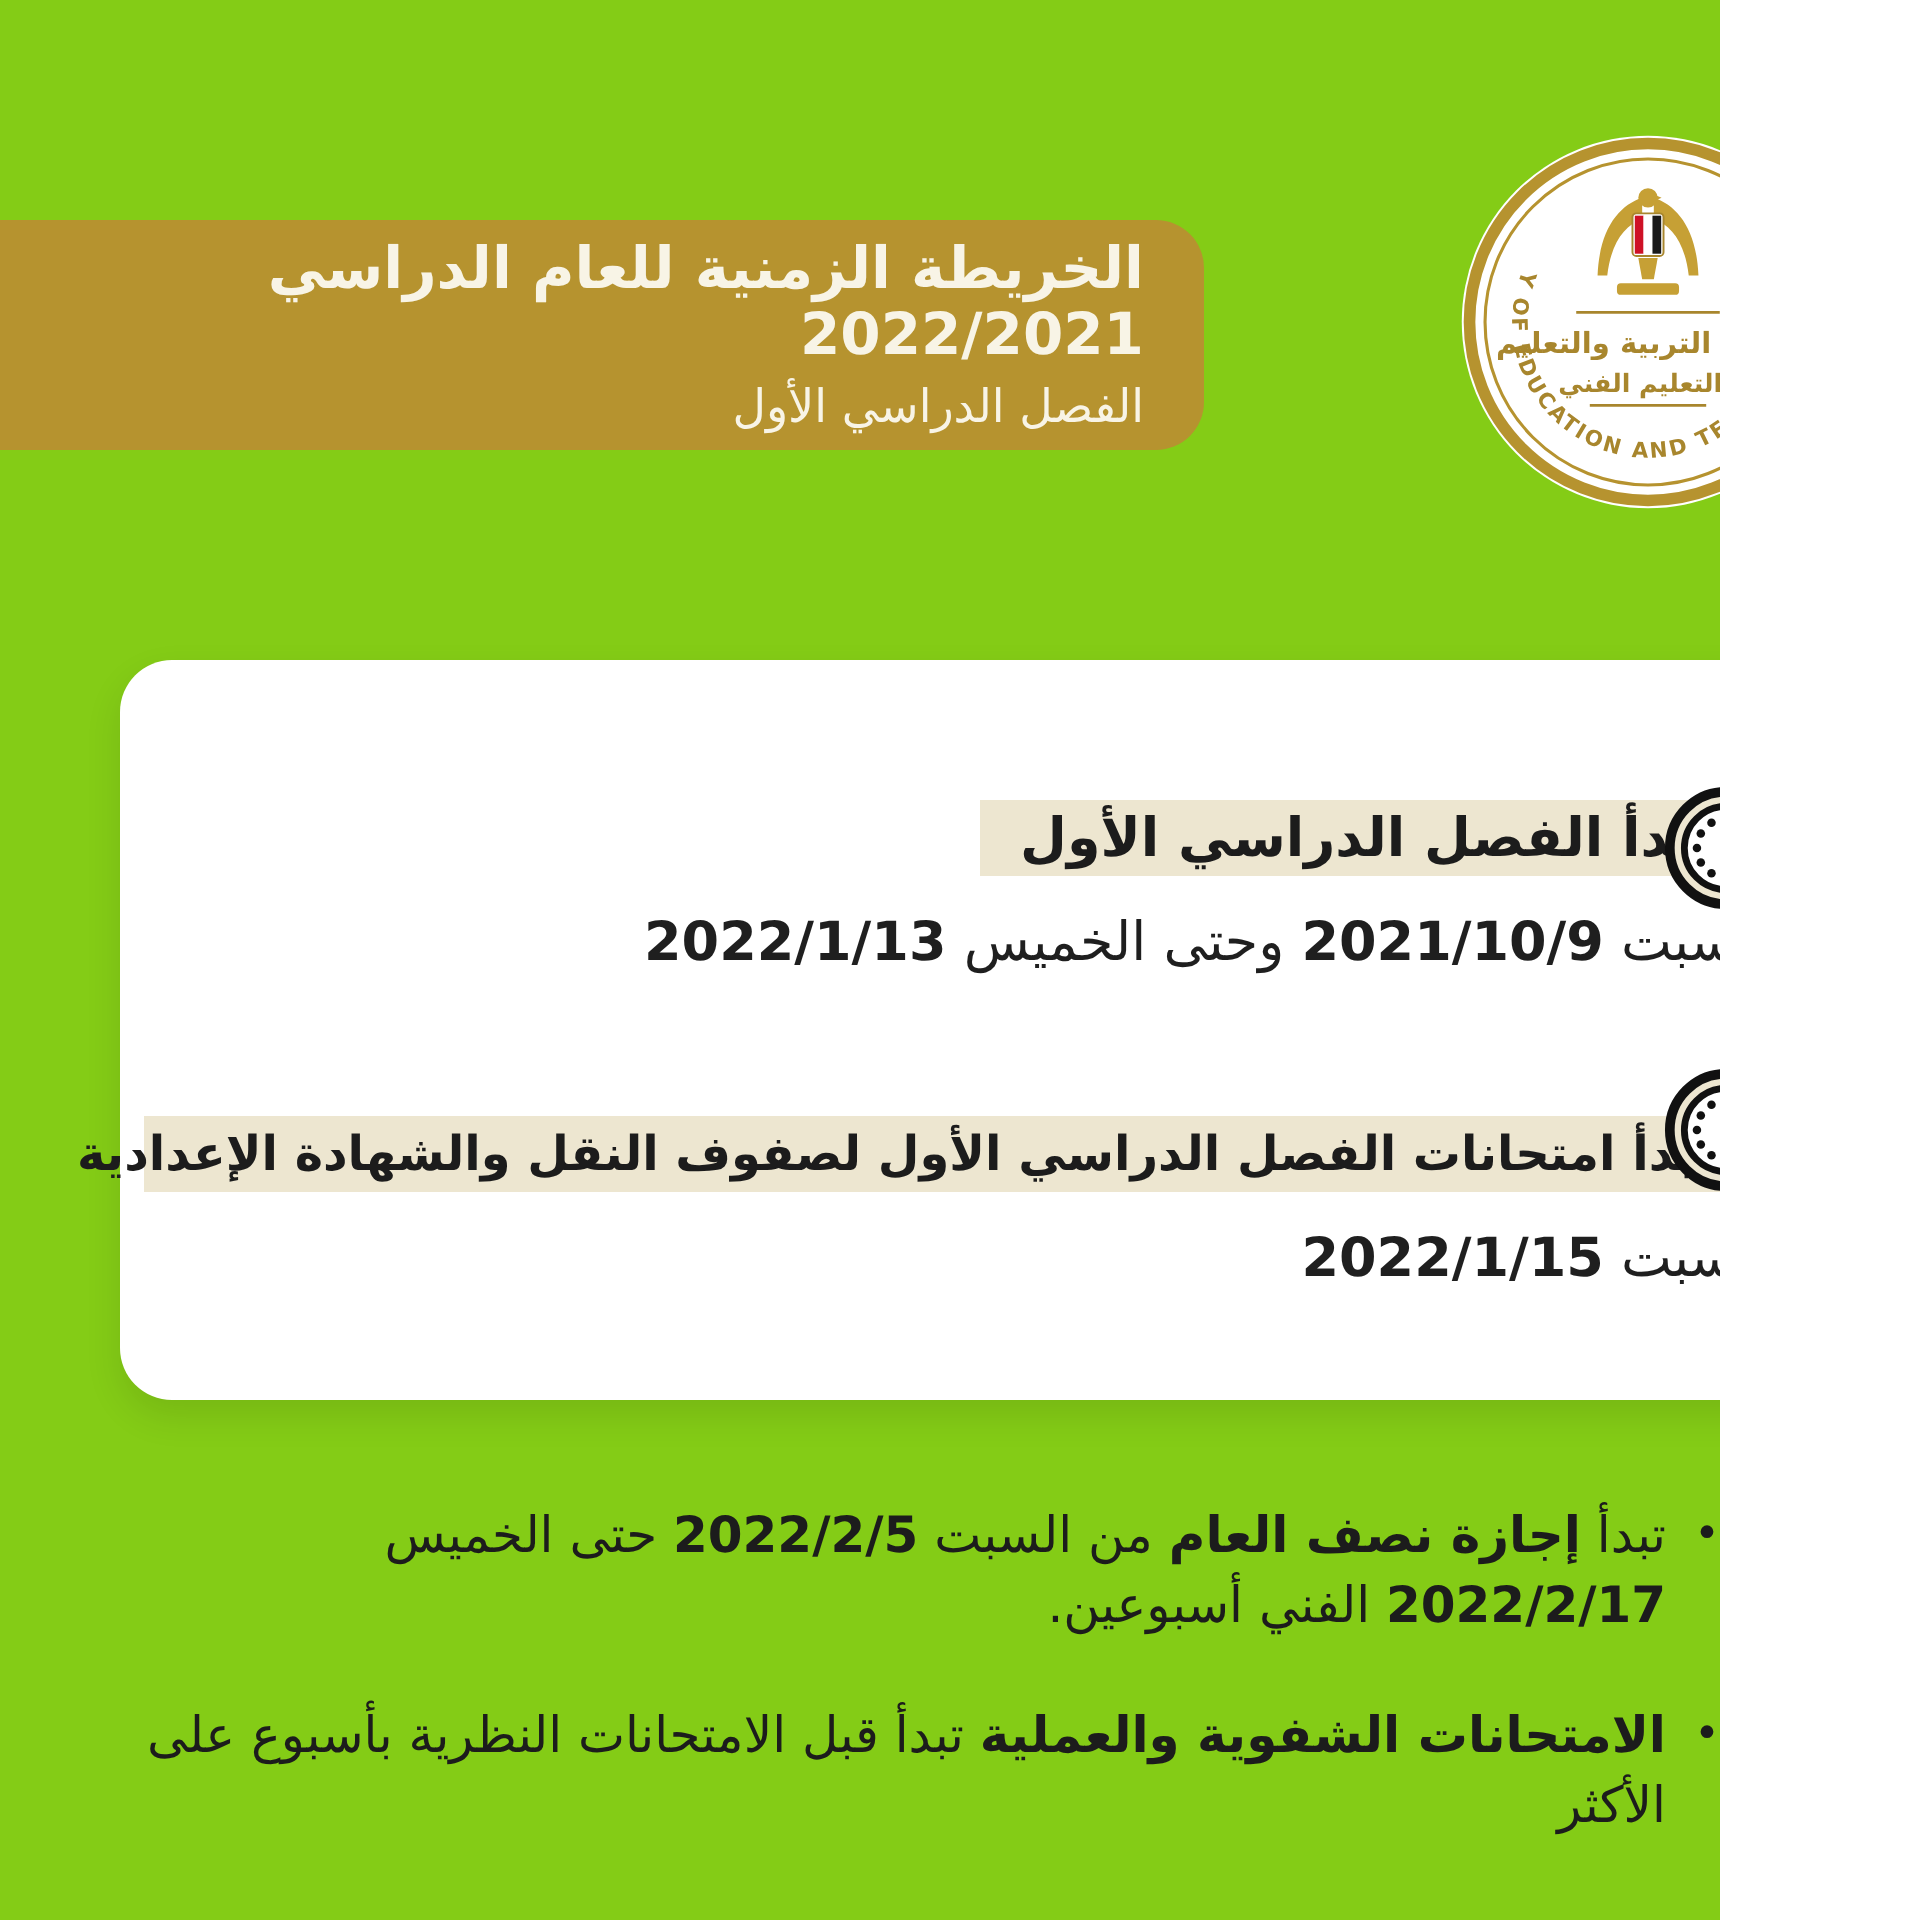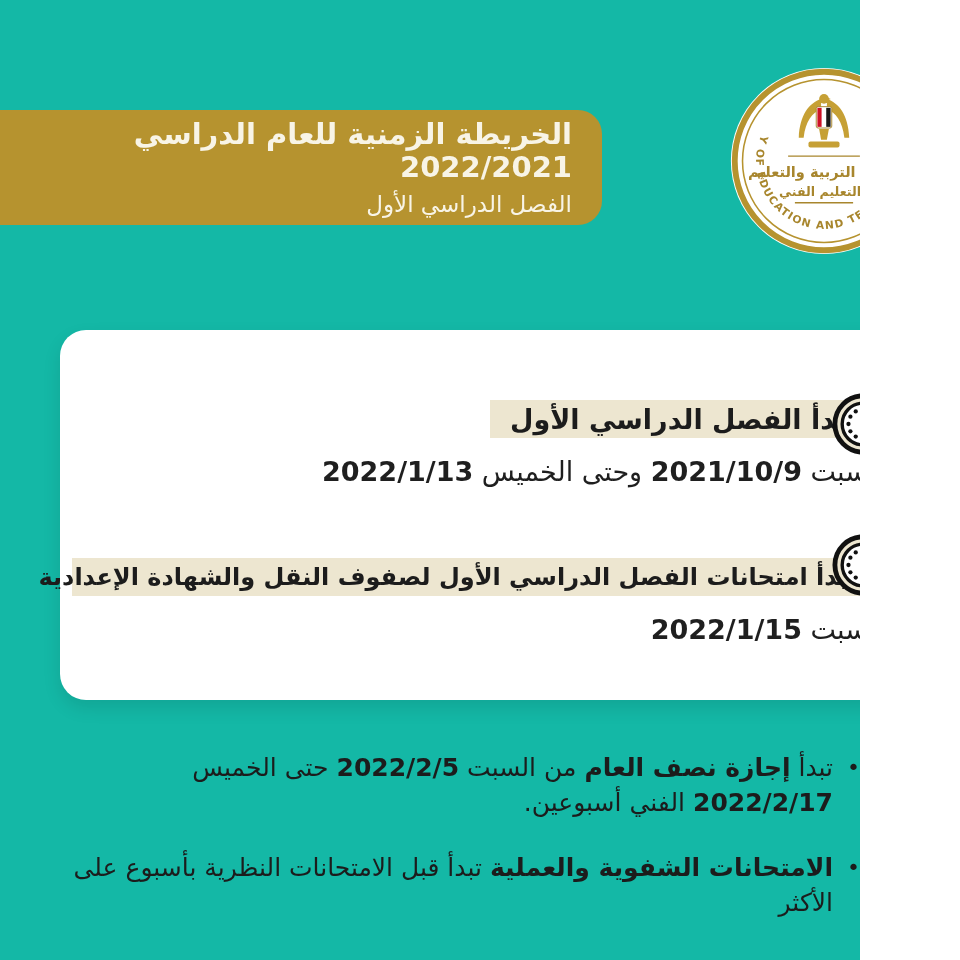--- a/index.html
+++ b/index.html
@@ -1,17 +1,17 @@
 <!DOCTYPE html>
 <html lang="ar"><head>
 <meta charset="utf-8">
 <style>
   html,body{margin:0;padding:0;}
   body{font-family:"DejaVu Sans","Liberation Sans",sans-serif;}
-  .page{position:relative;width:860px;height:960px;background:#14b8a6;overflow:hidden;}
+  .page{position:relative;width:860px;height:960px;background:#84cc16;overflow:hidden;}
 
   
   .banner{position:absolute;left:0;top:110px;width:602px;height:115px;
     background:#B6932F;border-radius:0 24px 24px 0;
     display:flex;flex-direction:column;justify-content:center;
     direction:rtl;text-align:right;padding-right:30px;box-sizing:border-box;gap:8px;}
   .banner .t1{color:#F8F4E6;font-size:29px;font-weight:700;line-height:1.15;}
   .banner .t2{color:#F8F4E6;font-size:23px;font-weight:400;line-height:1.1;}
 
   

